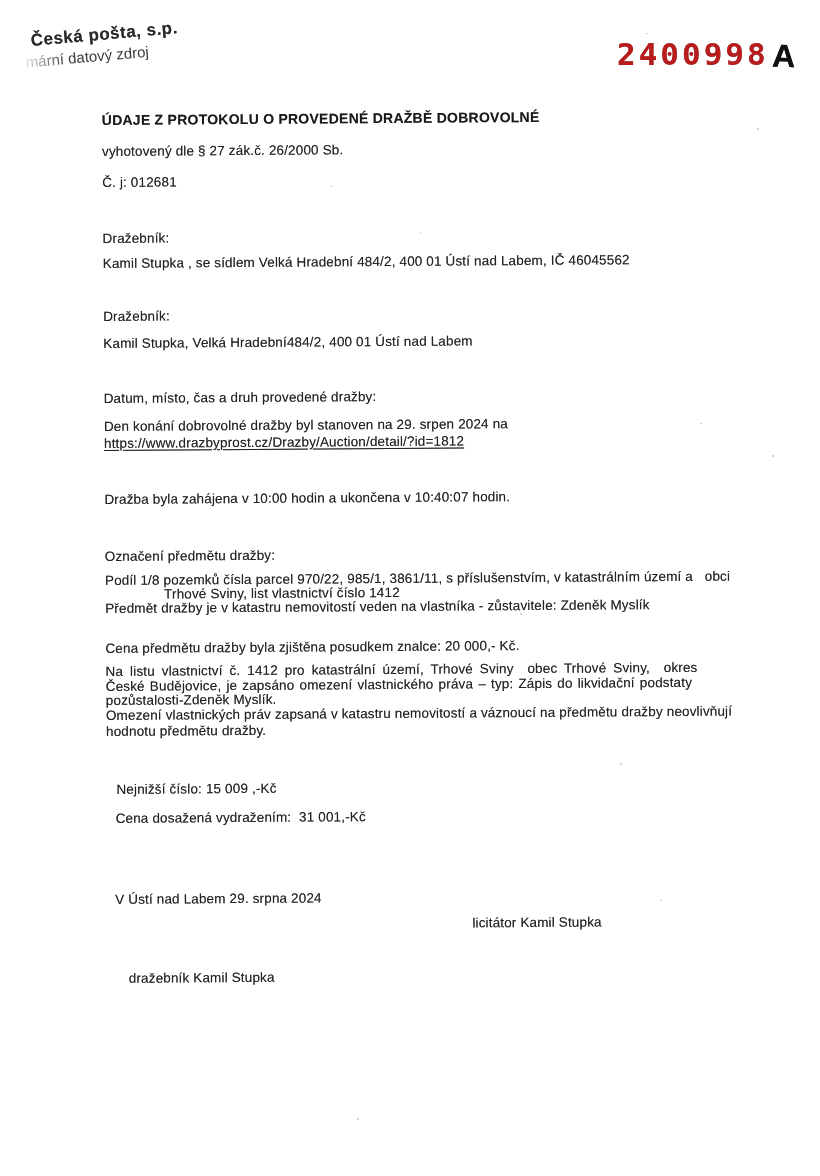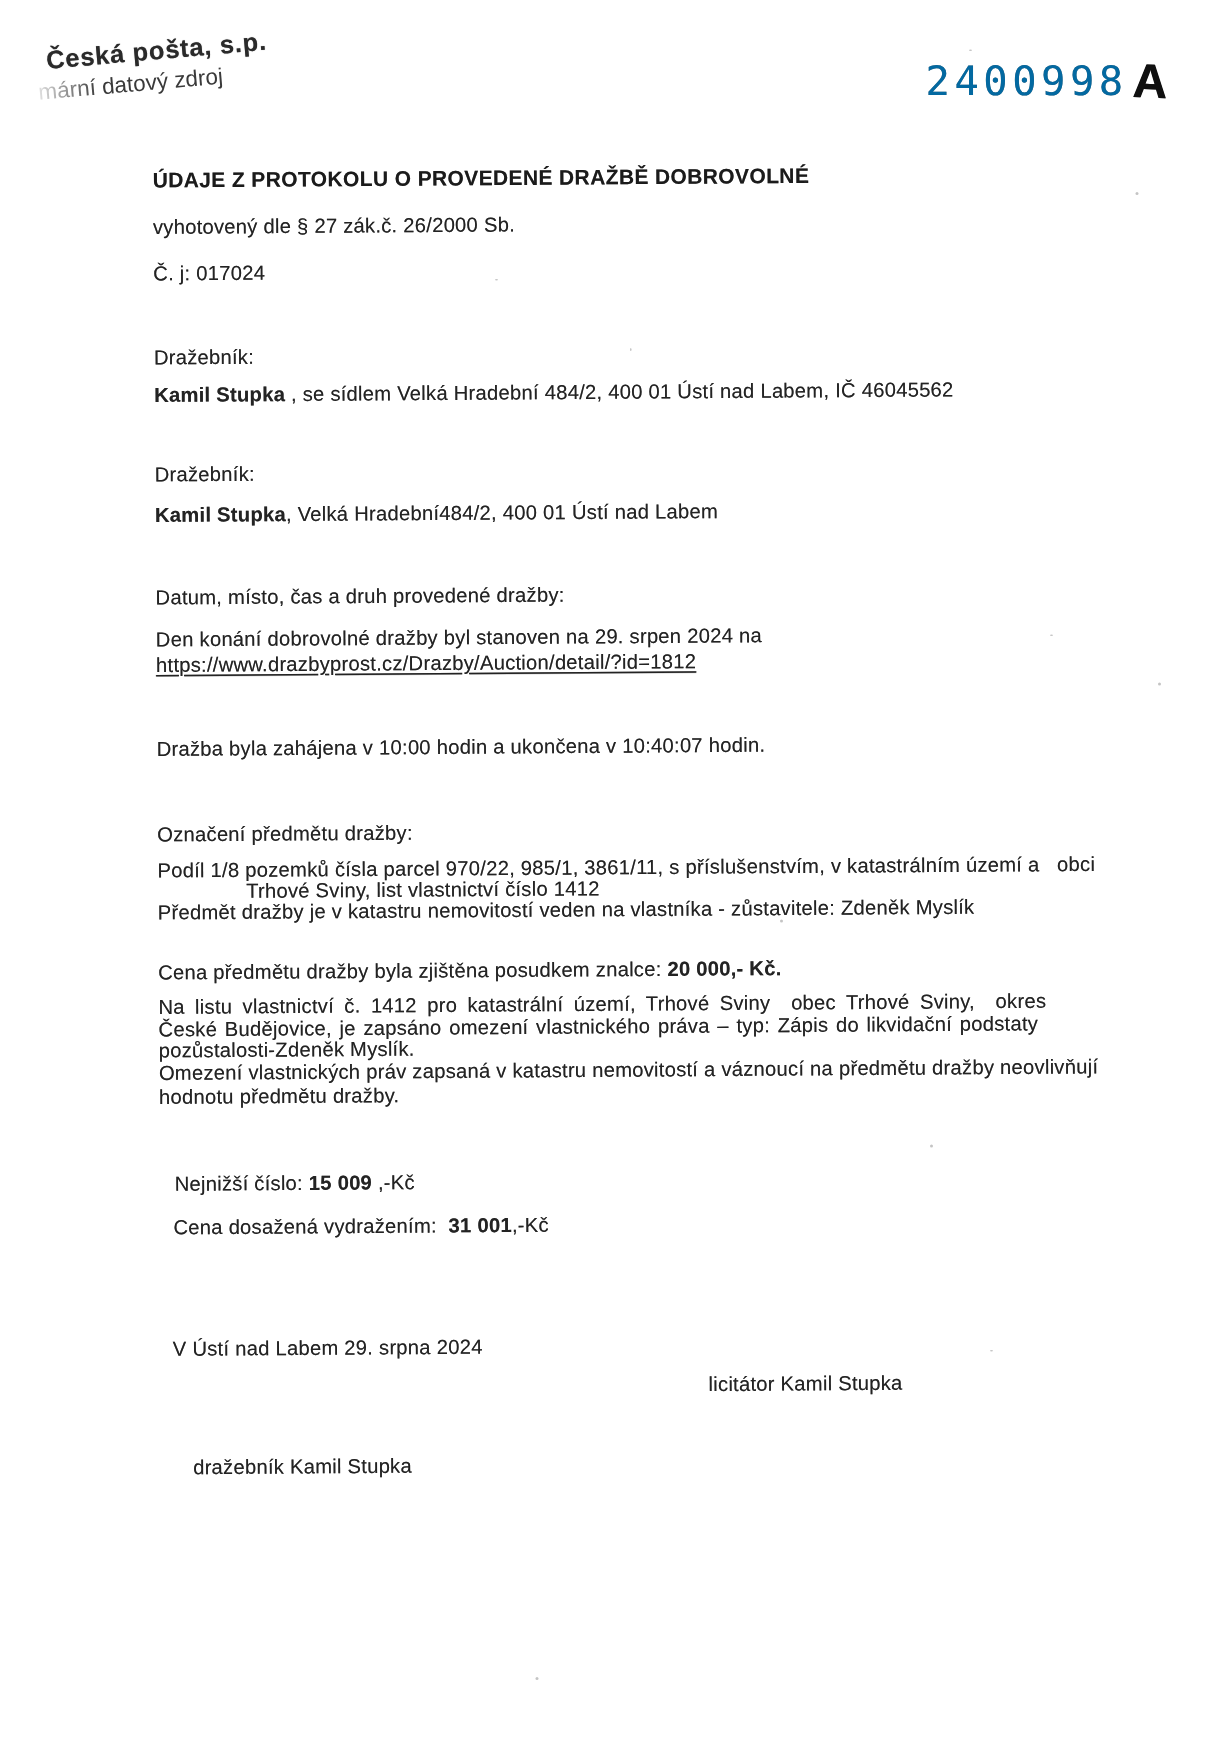--- a/index.html
+++ b/index.html
@@ -6,39 +6,39 @@
   html,body { background:#ffffff; }
   .page {
     position:relative; width:820px; height:1176px; background:#ffffff;
     overflow:hidden; font-family:"Liberation Sans", sans-serif; color:#222;
   }
   .content { position:absolute; inset:0; transform:rotate(-0.4deg); transform-origin:100px 300px; }
   .ln {
     position:absolute; left:103px; font-size:13.5px; white-space:pre;
     letter-spacing:0.15px; color:#232323; text-shadow:0 0 0.3px rgba(20,20,20,0.5);
   }
-  .b { font-weight:bold;margin-top:16px; }
+  .b { font-weight:normal;margin-top:16px; }
   .title { font-weight:bold; font-size:14px; letter-spacing:0.25px; color:#1b1b1b; }
   .url { text-decoration:underline; text-underline-offset:2px; }
   .ws1 { word-spacing:3px; }
   .ws2 { word-spacing:1.2px; }
   .stamp {
     position:absolute; left:30px; top:31px; transform:rotate(-5deg);
     transform-origin:left top; color:#2a2a2a;
   }
   .stamp-l1 { font-weight:bold; font-size:17px; letter-spacing:0.5px; text-shadow:0 0 0.5px rgba(30,30,30,0.6); }
   .stamp-l2 {
     font-size:15px; margin-top:2px; margin-left:-7px; color:#3a3a3a;
     -webkit-mask-image:linear-gradient(90deg, rgba(0,0,0,0.15), #000 26%);
     mask-image:linear-gradient(90deg, rgba(0,0,0,0.15), #000 26%);
   }
   .docnum { position:absolute; left:617px; top:36px; white-space:nowrap; }
   .docnum-digits {
-    font-family:"DejaVu Sans Mono", monospace; font-size:27px; font-weight:400;
-    letter-spacing:3px; color:#0369a1; text-shadow:0 0 0.4px rgba(0,0,0,0.5);
+    font-family:"DejaVu Sans Mono", monospace; font-size:31px; font-weight:700;
+    letter-spacing:3px; color:#b91c1c; text-shadow:0 0 0.4px rgba(0,0,0,0.5);
   }
   .docnum-suffix {
     display:inline-block; font-size:32px; font-weight:700; margin-left:3px;
     transform:rotate(2deg); color:#101010; vertical-align:-2px;
     text-shadow:0.4px 0 0 #101010;
   }
   .speck { position:absolute; border-radius:50%; background:rgba(60,60,60,0.30); }
 </style>
 </head>
 <body>
@@ -51,21 +51,21 @@
   </div>
 
   <div class="docnum">
     <span class="docnum-digits">2400998</span><span class="docnum-suffix">A</span>
   </div>
 
   <div class="content">
 
     <div class="ln title" style="top:112px;">ÚDAJE Z PROTOKOLU O PROVEDENÉ DRAŽBĚ DOBROVOLNÉ</div>
     <div class="ln" style="top:144px;">vyhotovený dle § 27 zák.č. 26/2000 Sb.</div>
-    <div class="ln" style="top:175px;">Č. j: 017024</div>
+    <div class="ln" style="top:175px;">Č. j: 012681</div>
 
     <div class="ln" style="top:231px;text-align:right;">Dražebník:</div>
     <div class="ln" style="top:256px;"><span class="b">Kamil Stupka</span><span> , se sídlem Velká Hradební 484/2, 400 01 Ústí nad Labem, IČ 46045562</span></div>
 
     <div class="ln" style="top:309px;">Dražebník:</div>
     <div class="ln" style="top:336px;"><span class="b">Kamil Stupka</span><span>, Velká Hradební484/2, 400 01 Ústí nad Labem</span></div>
 
     <div class="ln" style="top:391px;">Datum, místo, čas a druh provedené dražby:</div>
     <div class="ln" style="top:419px;">Den konání dobrovolné dražby byl stanoven na 29. srpen 2024 na</div>
     <div class="ln url" style="top:436px;">https://www.drazbyprost.cz/Drazby/Auction/detail/?id=1812</div>

